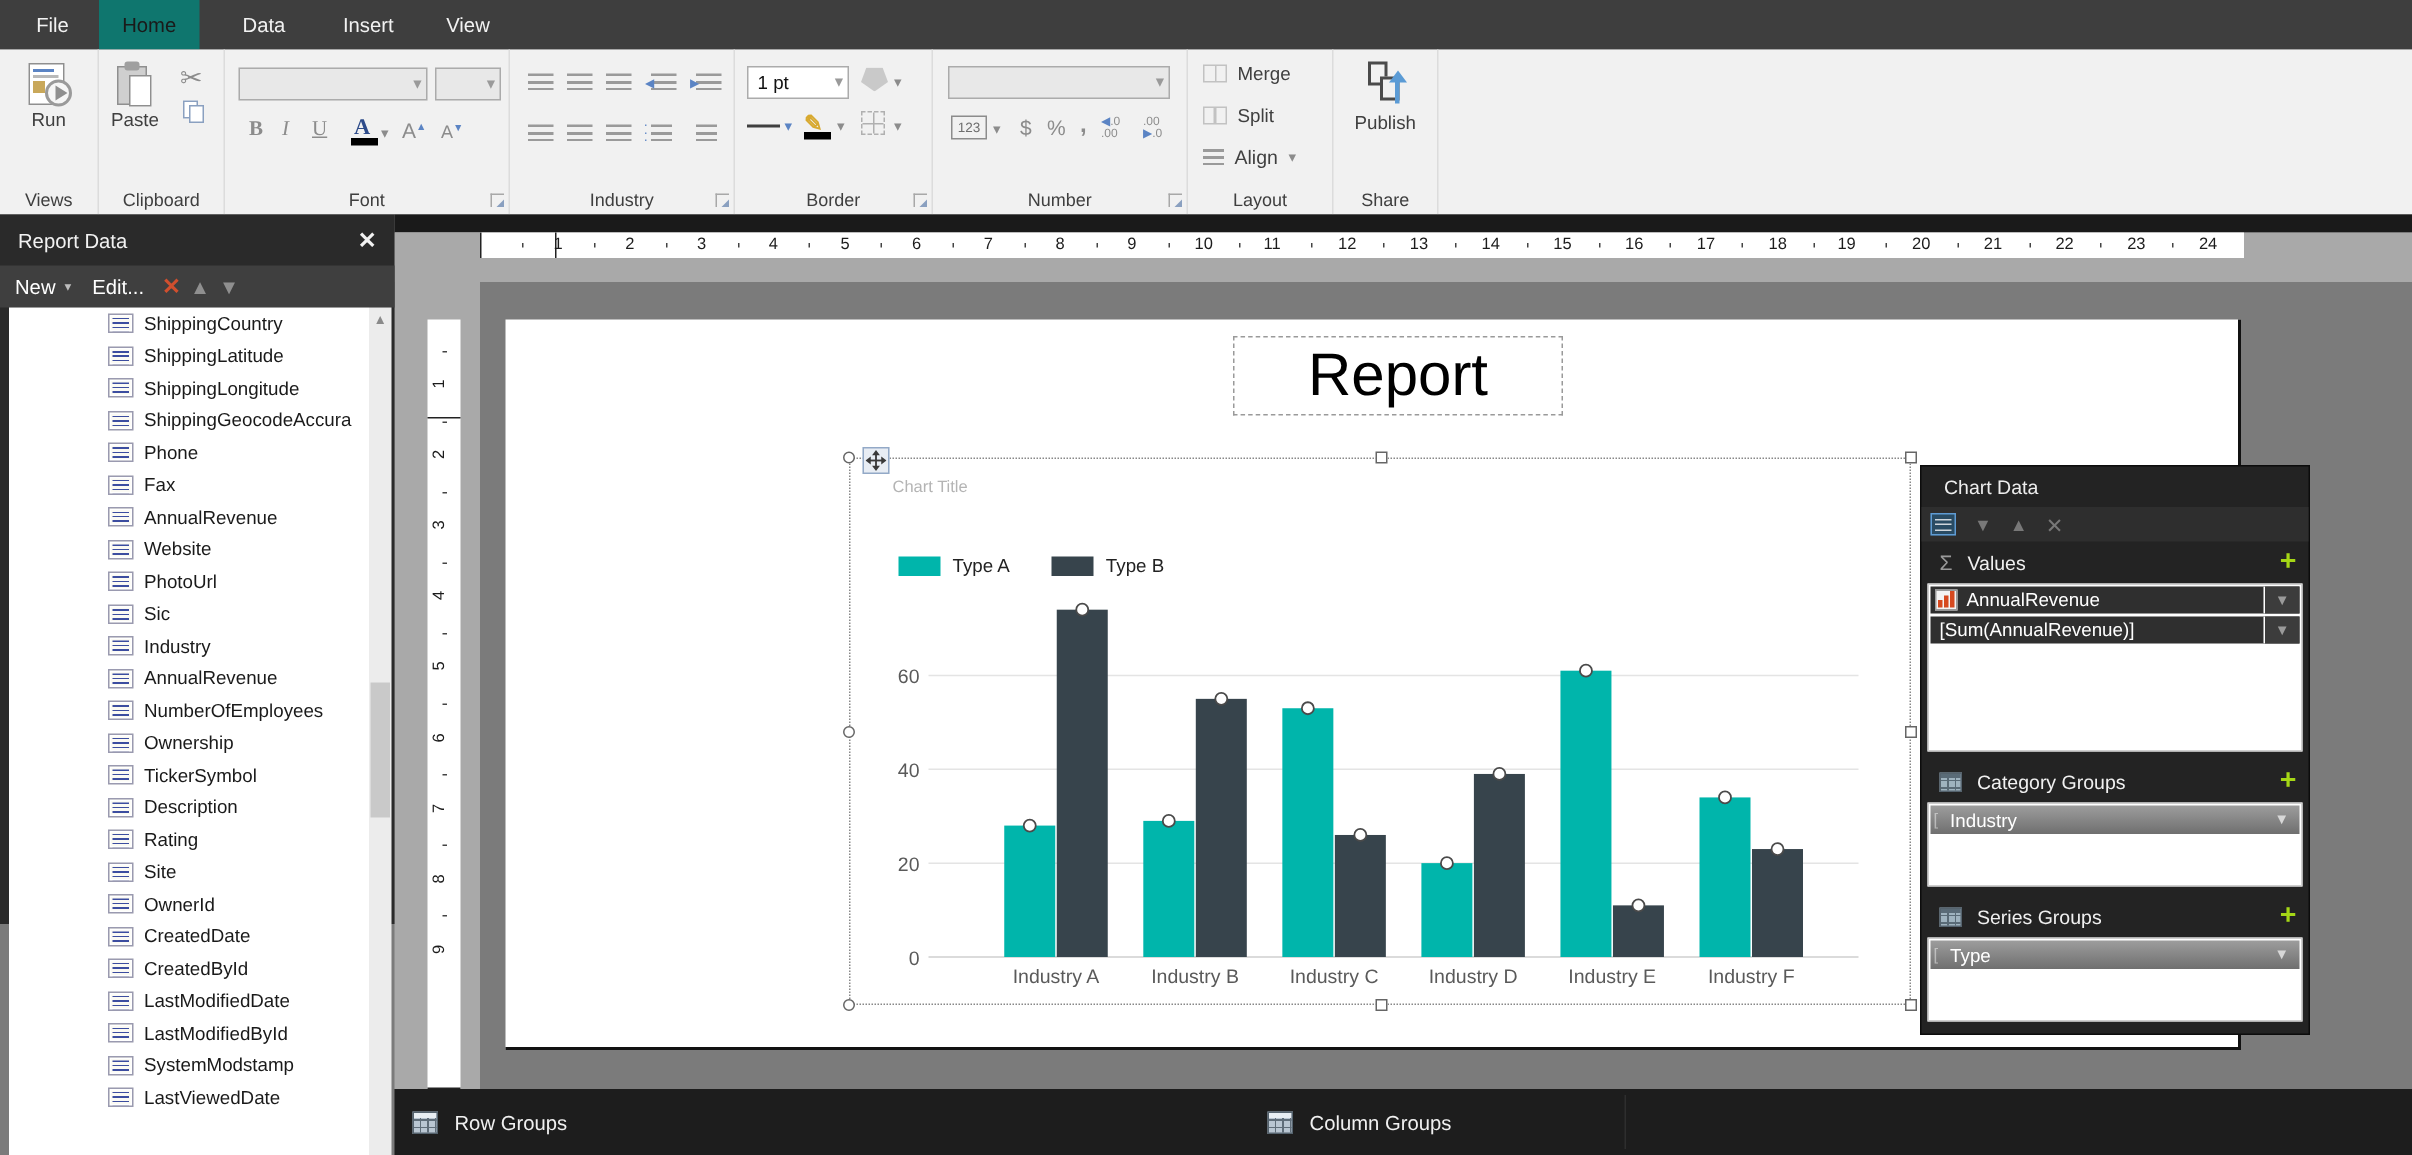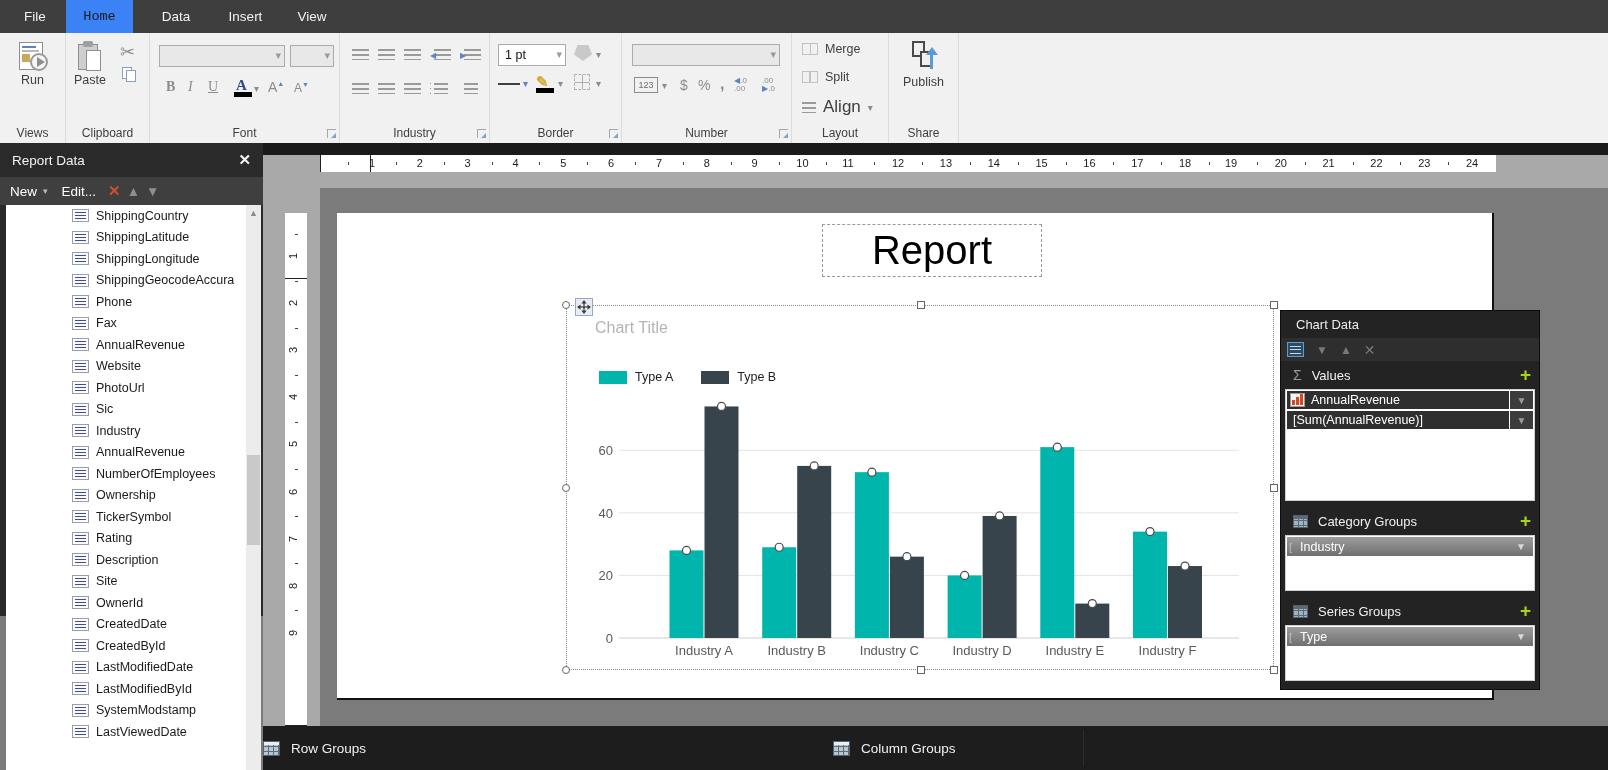--- a/index.html
+++ b/index.html
@@ -3,21 +3,21 @@
 <meta charset="utf-8">
 <style>
   * { box-sizing: border-box; margin:0; padding:0; }
   html,body { width:1608px; height:770px; overflow:hidden; background:#7b7b7b;
               font-family:"Liberation Sans", sans-serif; }
 
   
   #titlebar { position:absolute; left:0; top:0; width:1608px; height:33px; background:#3e3e3e; }
   .tab { position:absolute; top:0; height:33px; line-height:33px; padding:0 22px;
          color:#f2f2f2; font-size:13.5px; cursor:default; }
-  .tab.active { background:#3b82f6; color:#1a1a1a;font-family:Liberation Mono, monospace; }
+  .tab.active { background:#0f766e; color:#1a1a1a; }
 
   
   #ribbon { position:absolute; left:0; top:33px; width:1608px; height:110px; background:#f1f1f1; display:flex; }
   .rgroup { position:relative; height:110px; border-right:1px solid #dcdcdc; flex:0 0 auto; }
   .rgroup-label { position:absolute; bottom:3px; left:0; right:0; text-align:center;
                   font-size:12px; color:#3f3f3f; }
   .launcher { position:absolute; bottom:5px; right:3px; width:9px; height:9px;
               border-left:1px solid #a8a8a8; border-top:1px solid #a8a8a8; }
   .launcher:after { content:""; position:absolute; right:0; bottom:0; width:0; height:0;
               border-left:5px solid transparent; border-bottom:5px solid #8aa0c0; }
@@ -48,21 +48,21 @@
   
   #page { position:absolute; left:337px; top:70px; width:1157px; height:487px; background:#fff;
           border-right:2px solid #111; border-bottom:2px solid #111; }
   #report-titlebox { position:absolute; left:485px; top:11px; width:220px; height:53px;
           border:1px dashed #9a9a9a; text-align:center; font-size:40px; color:#000;
           line-height:50px; font-family:"Liberation Sans",sans-serif; }
 
   
   #chart { position:absolute; left:229px; top:92px; width:708px; height:365px;
            border:1px dotted #888; background:#fff; }
-  #chart-title { position:absolute; left:28px; top:13px; font-size:16px; color:#b4b4b4; }
+  #chart-title { position:absolute; left:28px; top:13px; font-size:11px; color:#b4b4b4; }
   #legend { position:absolute; left:32px; top:64px; display:flex; align-items:center; gap:8px; }
   .lswatch { width:28px; height:13px; display:inline-block; }
   .llabel { font-size:12.5px; color:#222; margin-right:20px; }
   .handle { position:absolute; width:8px; height:8px; background:#fff; border:1px solid #666; }
   .handle.round { border-radius:50%; }
   #movehandle { position:absolute; left:8px; top:-8px; width:18px; height:18px;
                 background:#e8edf4; border:1px solid #93a9c7; display:flex;
                 align-items:center; justify-content:center; }
 
   
@@ -252,21 +252,21 @@
     <div style="position:absolute;left:10px;top:9px;display:flex;align-items:center;gap:7px">
       <span style="width:16px;height:12px;border:1px solid #c2c2c2;background:linear-gradient(#c2c2c2 0 0) center/1px 100% no-repeat"></span>
       <span style="font-size:12.5px;color:#3f3f3f">Merge</span>
     </div>
     <div style="position:absolute;left:10px;top:37px;display:flex;align-items:center;gap:7px">
       <span style="width:16px;height:12px;border:1px solid #c2c2c2;background:linear-gradient(#c2c2c2 0 0) center/2px 100% no-repeat"></span>
       <span style="font-size:12.5px;color:#3f3f3f">Split</span>
     </div>
     <div style="position:absolute;left:10px;top:64px;display:flex;align-items:center;gap:7px">
       <span class="hlines" style="width:14px"></span>
-      <span style="font-size:17px;color:#3f3f3f">Align</span>
+      <span style="font-size:13px;color:#3f3f3f">Align</span>
       <span class="gicon" style="font-size:10px">▾</span>
     </div>
     <div class="rgroup-label">Layout</div>
   </div>
 
   <div class="rgroup" style="width:70px">
     <div class="bigbtn" style="margin-top:8px">
       <span style="position:relative;width:32px;height:34px">
         <span style="position:absolute;left:4px;top:0;width:13px;height:16px;border:2px solid #4a4a4a"></span>
         <span style="position:absolute;left:12px;top:10px;width:13px;height:16px;border:2px solid #4a4a4a;background:#f1f1f1"></span>
@@ -559,25 +559,25 @@
         <div class="field">
           <span class="ficon"></span>
           <span class="flabel">Ownership</span>
         </div>
         <div class="field">
           <span class="ficon"></span>
           <span class="flabel">TickerSymbol</span>
         </div>
         <div class="field">
           <span class="ficon"></span>
+          <span class="flabel">Description</span>
+        </div>
+        <div class="field">
+          <span class="ficon"></span>
           <span class="flabel">Rating</span>
-        </div>
-        <div class="field">
-          <span class="ficon"></span>
-          <span class="flabel">Description</span>
         </div>
         <div class="field">
           <span class="ficon"></span>
           <span class="flabel">Site</span>
         </div>
         <div class="field">
           <span class="ficon"></span>
           <span class="flabel">OwnerId</span>
         </div>
         <div class="field">
@@ -605,21 +605,21 @@
           <span class="flabel">LastViewedDate</span>
         </div>
       </div>
     <div id="rd-scroll">
       <span id="rd-upint">▲</span>
       <span id="rd-thumb"></span>
     </div>
   </div>
 
   <div id="groupbar">
-    <div class="gb-item" style="">
+    <div class="gb-item" style="margin-left:12px">
       <span class="grid-icon"></span>
       <span>Row Groups</span>
     </div>
     <div class="gb-div"></div>
     <div class="gb-item" style="margin-left:467px">
       <span class="grid-icon"></span>
       <span>Column Groups</span>
     </div>
   </div>
 </div>

